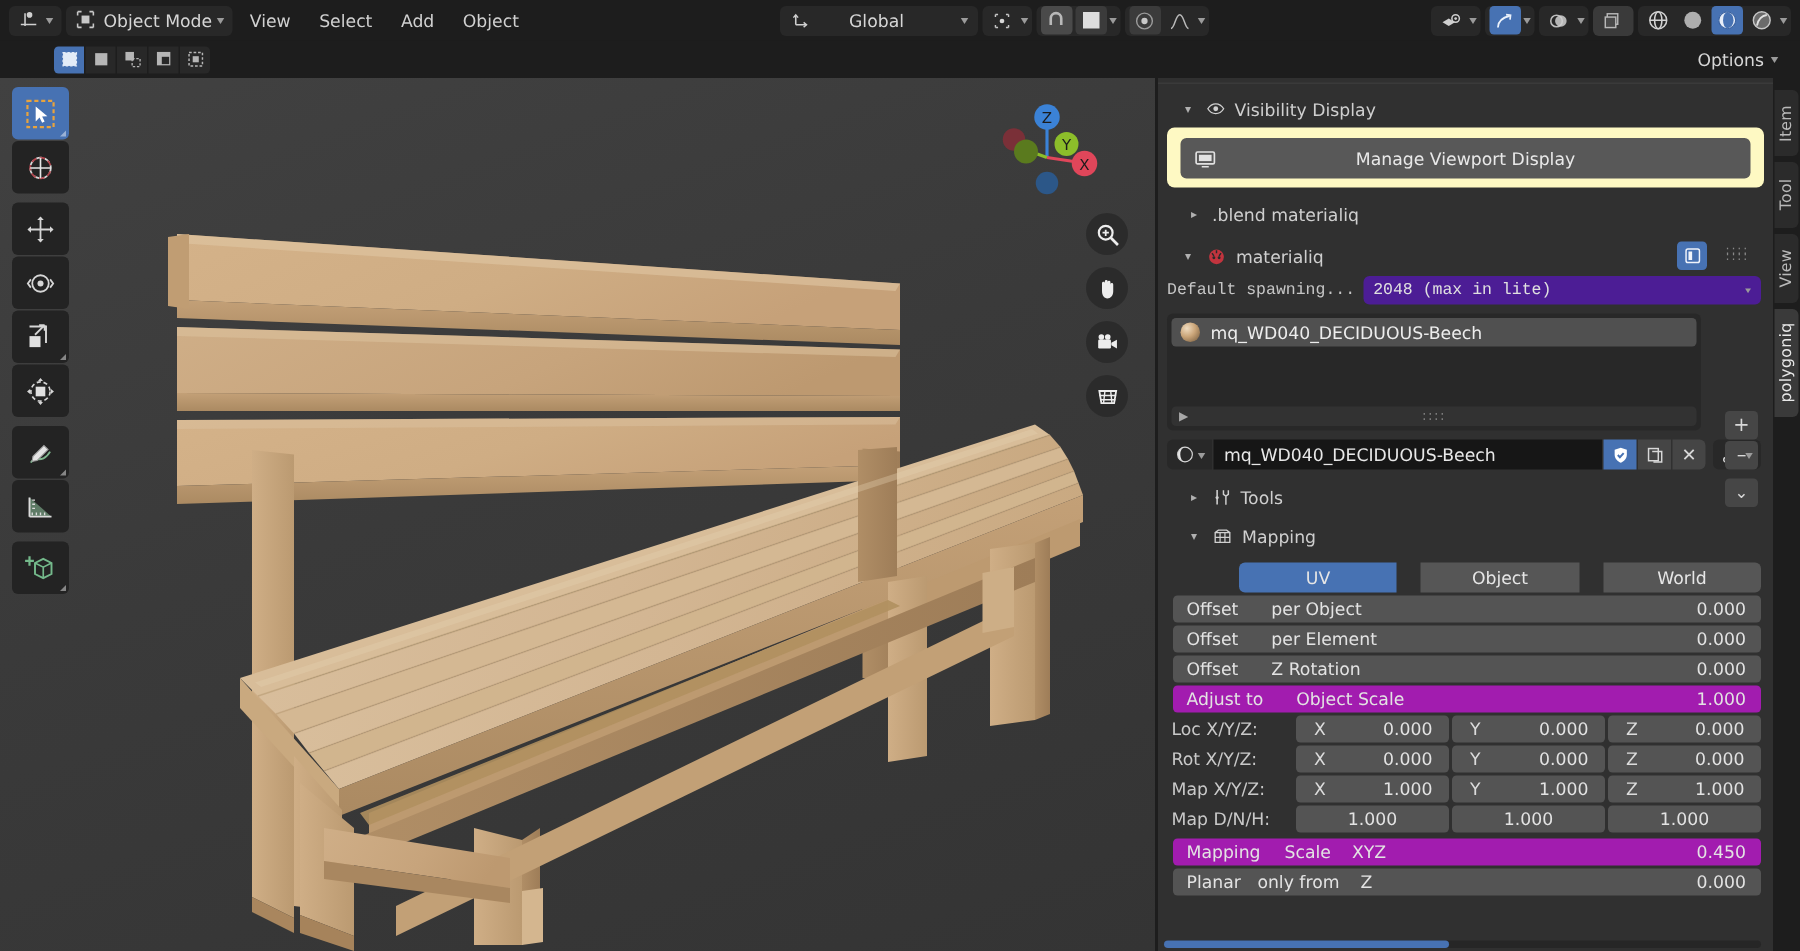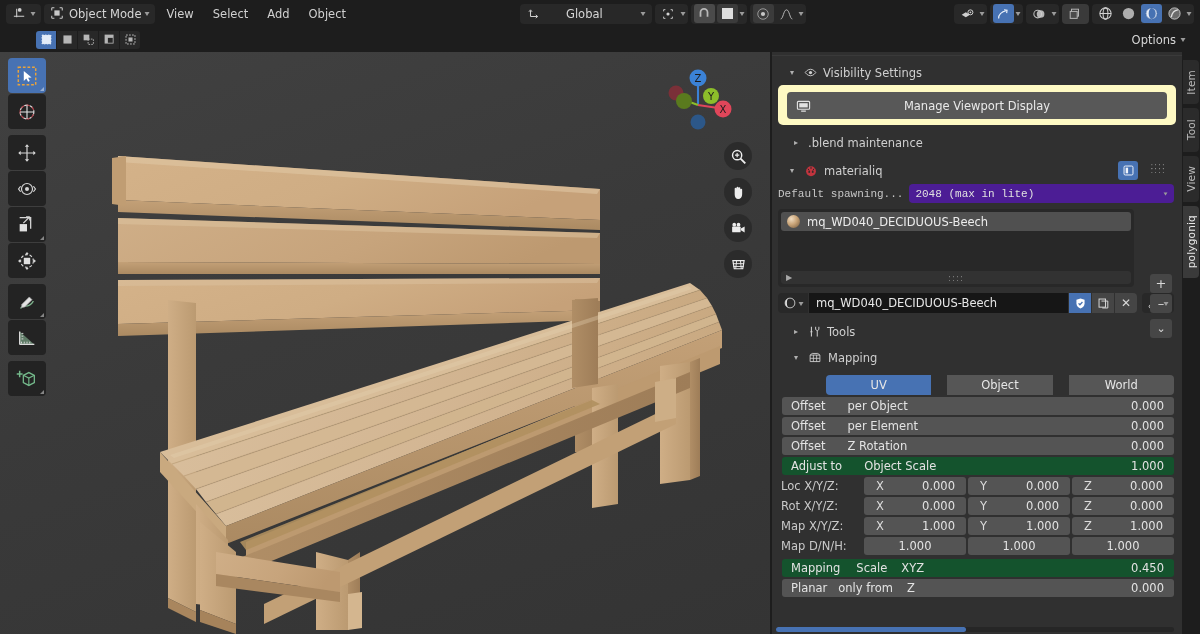--- a/index.html
+++ b/index.html
@@ -201,21 +201,21 @@
   }
   .mode:first-child { border-radius: 4px 0 0 4px; }
   .mode:last-child { border-radius: 0 4px 4px 0; }
   .mode.sel { background: #4772b3; }
 
   .prow {
     display: flex; align-items: center; height: 18px; margin: 2px 8px 0 10px;
     background: #545454; border-radius: 3px; padding: 0 9px;
     font-size: 11.5px; color: #e3e3e3; position: relative;
   }
-  .prow.sel { background: #14532d; }
+  .prow.sel { background: #a21caf; }
   .prow .pl { white-space: nowrap; }
   .prow .pv { position: absolute; right: 10px; }
   .prow .p2 { margin-left: 22px; }
 
   .xyzrow { display: flex; align-items: center; height: 18px; margin: 2px 8px 0 6px; gap: 2px; }
   .xyzlabel { width: 84px; color: #c9c9c9; font-size: 11.5px; padding-left: 3px; }
   .xyzcell {
     flex: 1; height: 18px; background: #545454; border-radius: 3px; position: relative;
     display: flex; align-items: center; font-size: 11.5px; color: #e3e3e3;
   }
@@ -656,39 +656,39 @@
     <div style="height:4px;background:#303030;border-bottom:1px solid #3a3a3a"></div>
 
     <div class="sec-head" style="margin-top:6px">
       <span class="tri">▾</span>
       <span class="ico" style="width:13px;height:13px">
         <svg width="13" height="13" viewBox="0 0 16 16">
           <path d="M1.5 8S4 4 8 4s6.5 4 6.5 4S12 12 8 12 1.5 8 1.5 8z" fill="none" stroke="#d0d0d0" stroke-width="1.1"></path>
           <circle cx="8" cy="8" r="2" fill="#d0d0d0"></circle>
         </svg>
       </span>
-      <span>Visibility Settings</span>
+      <span>Visibility Display</span>
     </div>
 
     <div class="subpanel" style="margin-top:2px;padding-bottom:6px;">
       <div class="wide-btn">
         <span class="lead">
           <svg width="15" height="15" viewBox="0 0 16 16">
             <rect x="1.5" y="3" width="13" height="8.5" rx="1" fill="none" stroke="#e2e2e2" stroke-width="1.2"></rect>
             <rect x="3.5" y="5" width="9" height="4.5" fill="#e2e2e2"></rect>
             <path d="M5.5 13.5h5" stroke="#e2e2e2" stroke-width="1.2"></path>
           </svg>
         </span>
         <span>Manage Viewport Display</span>
       </div>
     </div>
 
     <div class="sec-head" style="margin-top:7px;padding-left:22px">
       <span class="tri">▸</span>
-      <span>.blend maintenance</span>
+      <span>.blend materialiq</span>
     </div>
 
     <div class="sec-head" style="margin-top:7px;position:relative">
       <span class="tri">▾</span>
       <span class="ico" style="width:14px;height:14px">
         <svg width="14" height="14" viewBox="0 0 16 16">
           <circle cx="8" cy="8.3" r="5.6" fill="#c2343e"></circle>
           <path d="M4.6 5.4l1.4 2.2M11.4 5.4l-1.4 2.2M8 3.2v2.4" stroke="#2a2a2a" stroke-width="1.1"></path>
           <circle cx="6" cy="9" r="1.1" fill="#2a2a2a"></circle>
           <circle cx="10" cy="9" r="1.1" fill="#2a2a2a"></circle>

